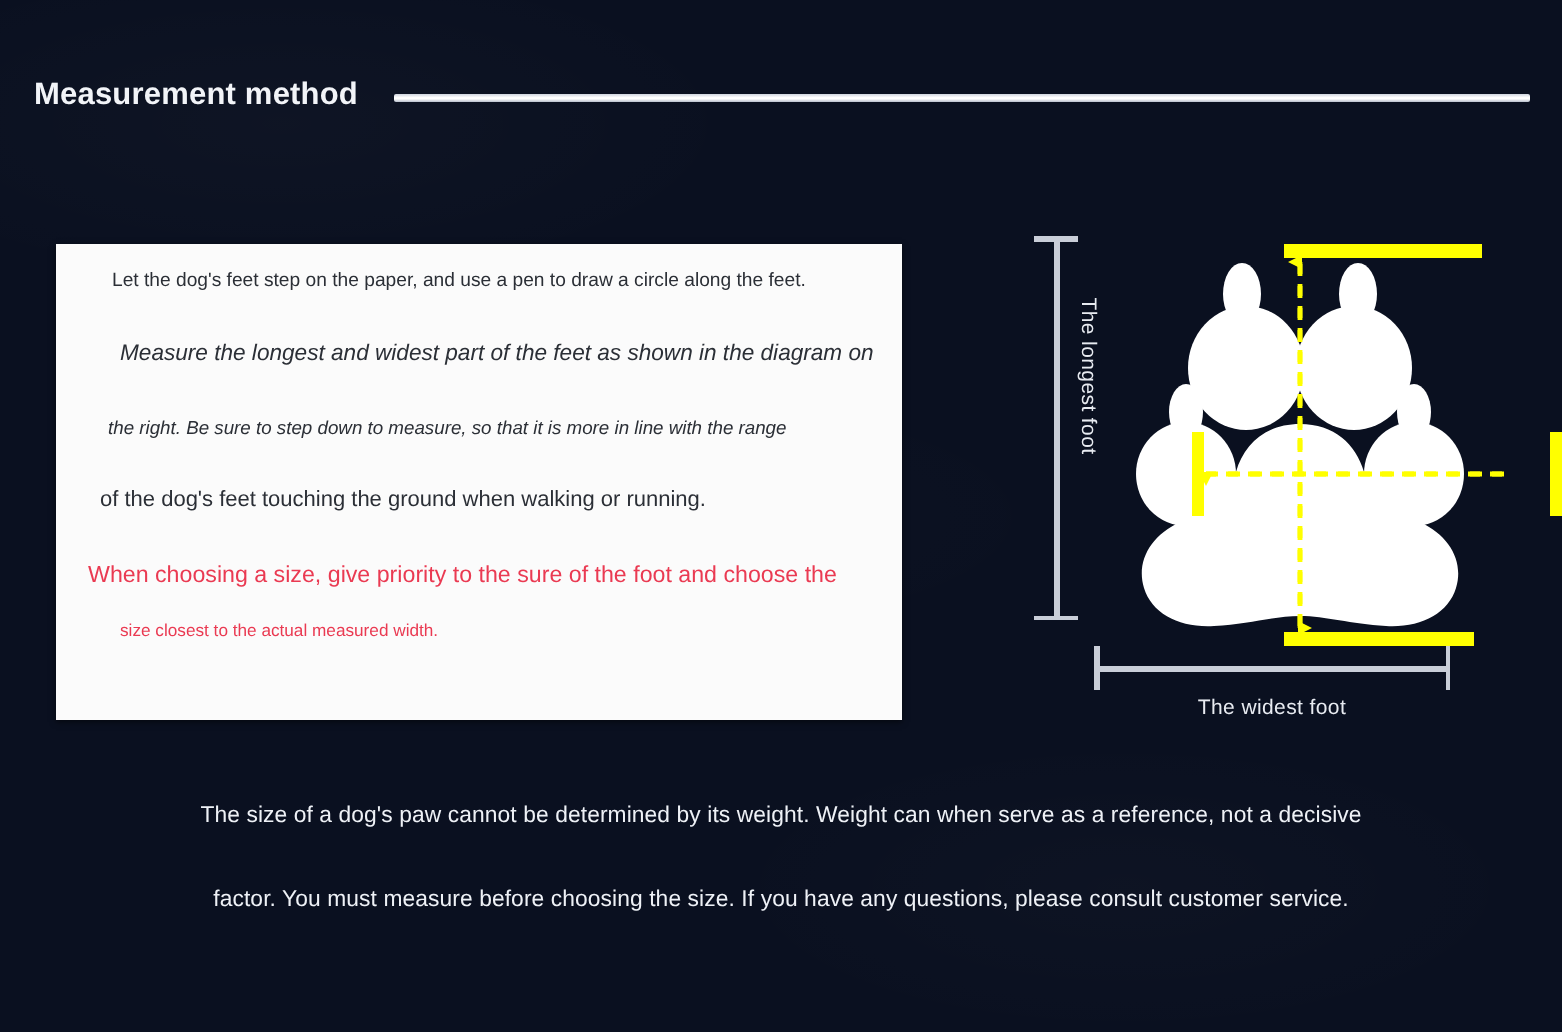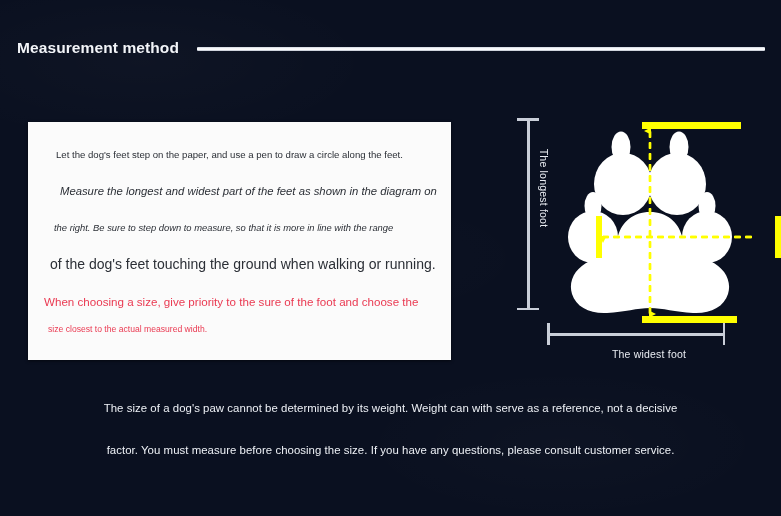--- a/index.html
+++ b/index.html
@@ -60,42 +60,42 @@
     position: absolute;
     left: 28px; top: 122px;
     width: 423px;
     height: 238px;
     background: #fbfbfb;
     box-shadow: 0 1px 3px rgba(0,0,0,0.55);
   }
   .card-inner {
     position: absolute;
     inset: 0;
-    padding: 22px 18px 0 16px;
+    padding: 8px 18px 0 16px;
     box-sizing: border-box;
   }
   .line {
     color: #2b2f36;
     white-space: nowrap;
     display: block;
   }
   .l1 { font-size: 9.6px; margin-left: 12px; margin-top: 4px;  line-height: 14px; }
   .l2 { font-size: 11.3px; margin-left: 16px; margin-top: 22px; line-height: 15px; font-style: italic; }
   .l3 { font-size: 9.4px;  margin-left: 10px; margin-top: 22px; line-height: 14px; font-style: italic; }
-  .l4 { font-size: 14px;  margin-left: 6px;  margin-top: 22px; line-height: 14px; }
+  .l4 { font-size: 11px;  margin-left: 6px;  margin-top: 22px; line-height: 14px; }
   .l5 {
     font-size: 11.6px;
     margin-left: 0px;
     margin-top: 23px;
     line-height: 15px;
     color: #ea3a52;
   }
   .l6 {
     font-size: 8.6px;
-    margin-left: 4px;
+    margin-left: 16px;
     margin-top: 14px;
     line-height: 13px;
     color: #ea3a52;
   }
 
   
   .diagram {
     position: absolute;
     left: 500px; top: 90px;
     width: 272px;
@@ -148,21 +148,21 @@
   .h-ruler .capL, .h-ruler .capR {
     position: absolute;
     top: 0; width: 2.5px; height: 22px;
     background: #c9ced8;
   }
   .h-ruler .capL { left: 0; }
   .h-ruler .capR { left: 175.5px; }
 
   .h-label {
     position: absolute;
-    left: 60px; top: 258px;
+    left: 47px; top: 258px;
     width: 178px;
     text-align: center;
     font-size: 10.5px;
     color: #e8ebf1;
     white-space: nowrap;
     letter-spacing: 0.2px;
   }
 
   .paw-wrap {
     position: absolute;
@@ -292,17 +292,17 @@
 
     <div class="h-ruler">
       <div class="capL"></div>
       <div class="stem"></div>
       <div class="capR"></div>
     </div>
     <div class="h-label">The widest foot</div>
   </div>
 
   <div class="footer">
-    <div class="f1">The size of a dog's paw cannot be determined by its weight. Weight can with serve as a reference, not a decisive</div>
+    <div class="f1">The size of a dog's paw cannot be determined by its weight. Weight can when serve as a reference, not a decisive</div>
     <div class="f2">factor. You must measure before choosing the size. If you have any questions, please consult customer service.</div>
   </div>
 
 </div>
 
 </body></html>

